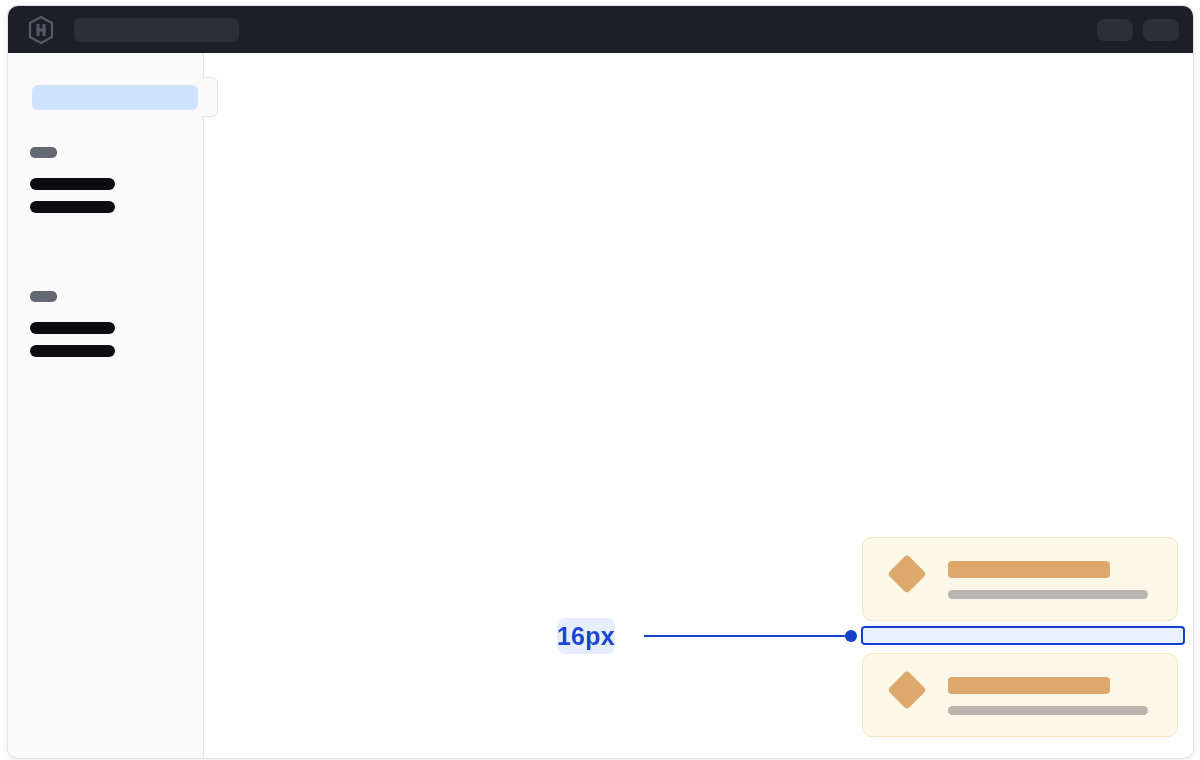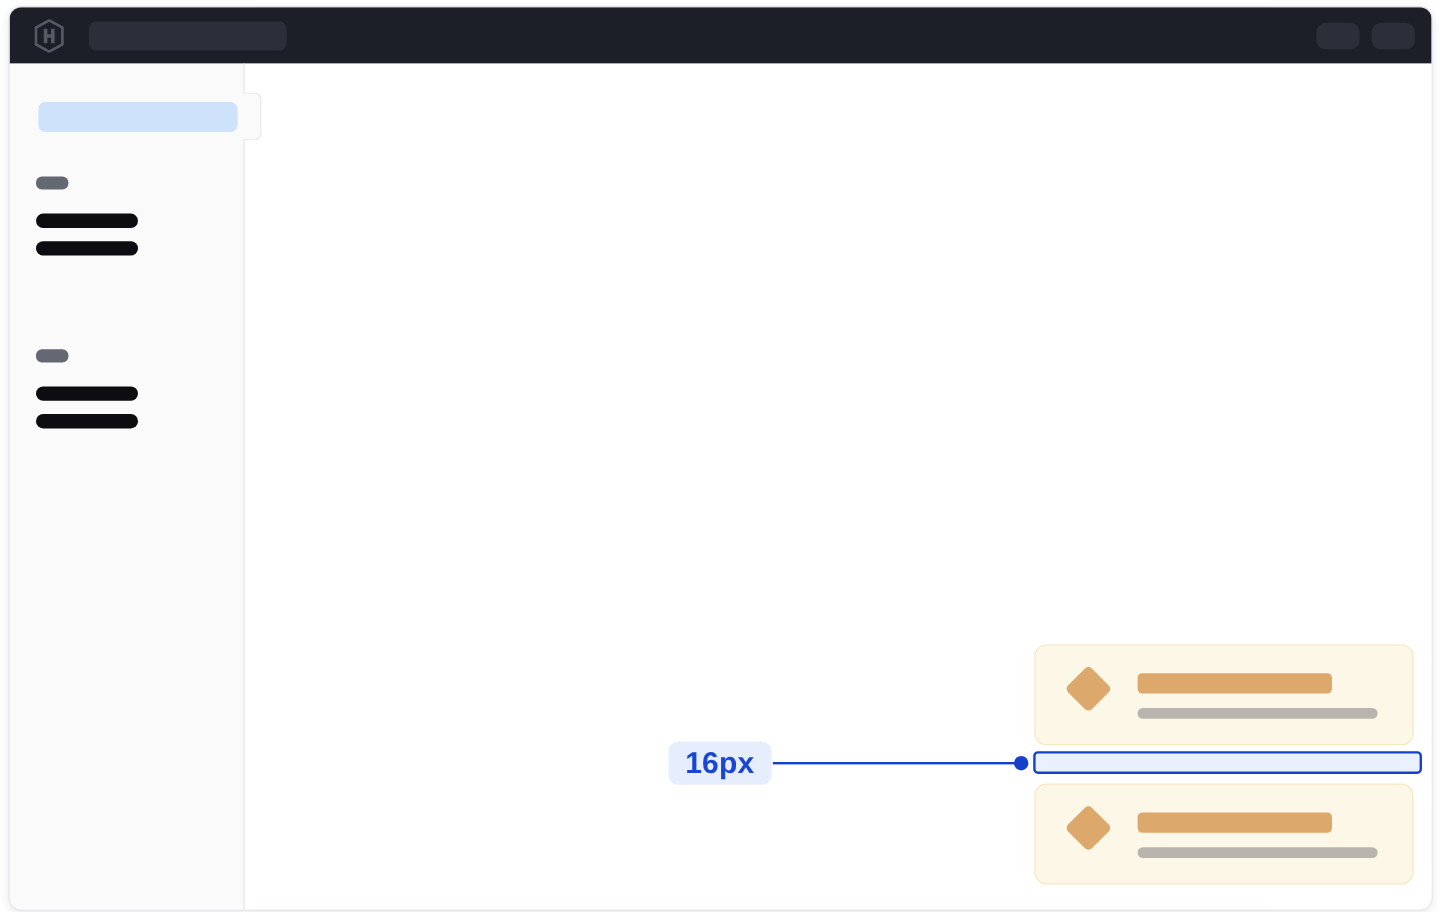--- a/index.html
+++ b/index.html
@@ -196,21 +196,21 @@
     height: 12px;
     border-radius: 50%;
     background: #1540cc;
     z-index: 6;
   }
   .measure-label {
     position: absolute;
     left: 353px;
     top: 565px;
     height: 36px;
-    padding: 0 14px;
+    padding: 0 0;
     display: flex;
     align-items: center;
     background: #e6eefd;
     border-radius: 8px;
     color: #1a46d4;
     font-size: 25px;
     font-weight: bold;
     letter-spacing: 0.2px;
     z-index: 6;
   }

